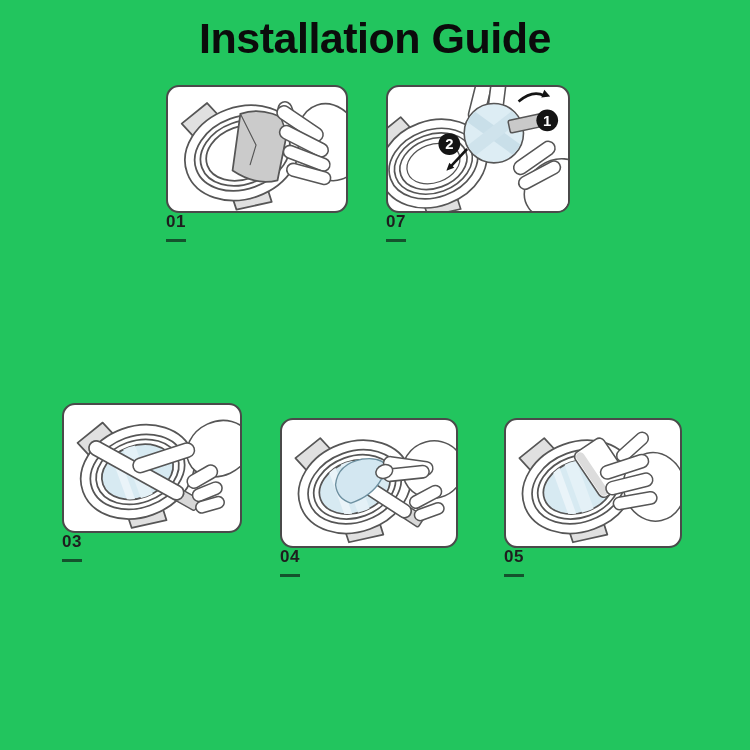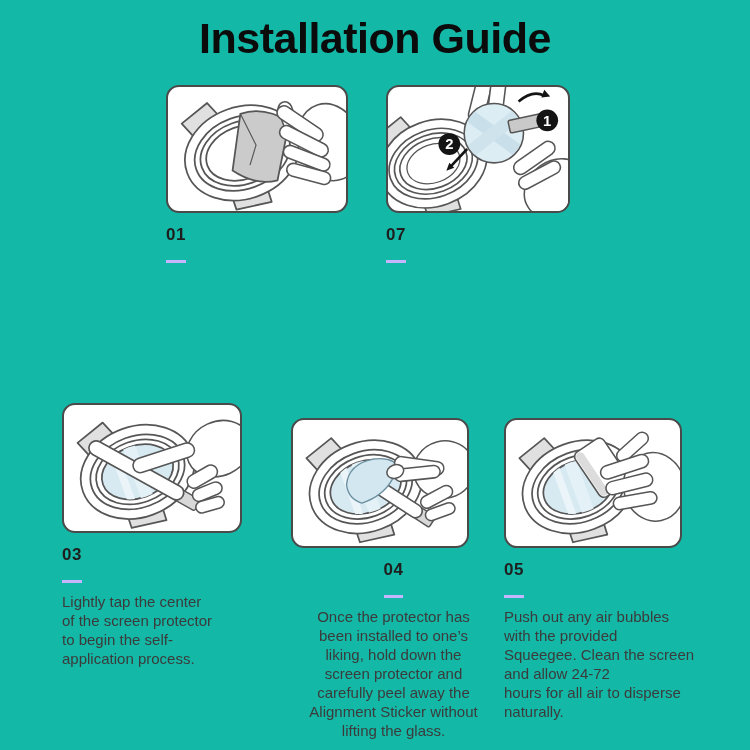--- a/index.html
+++ b/index.html
@@ -1,32 +1,32 @@
 <!DOCTYPE html>
 <html><head>
 <meta charset="utf-8">
 <style>
   html,body{margin:0;padding:0;background:#ffffff;}
-  .page{position:relative;width:750px;height:750px;background:#14b8a6;overflow:hidden;
+  .page{position:relative;width:750px;height:750px;background:#22c55e;overflow:hidden;
         font-family:"Liberation Sans", sans-serif;}
   .title{position:absolute;top:14px;left:0;width:750px;margin:0;text-align:center;
          font-size:43px;font-weight:700;color:#0b0b0b;letter-spacing:-0.5px;}
   .step{position:absolute;width:205px;}
   .panel{border:2px solid #4a4a4a;border-radius:13px;background:#fff;overflow:hidden;}
   .panel svg{display:block;width:100%;height:100%;}
   .row1 .panel{height:124px;}
   .row2 .panel{height:126px;}
-  .num{display:inline-block;margin-top:13px;font-size:17px;font-weight:700;color:#1e1e1e;
-       letter-spacing:0.5px;border-bottom:3px solid #c4b5fd;padding-bottom:15px;line-height:1.1;}
+  .num{display:inline-block;font-size:17px;font-weight:700;color:#1e1e1e;
+       letter-spacing:0.5px;border-bottom:3px solid #14532d;padding-bottom:7px;line-height:1.1;}
   .txt{margin:9px 0 0 0;font-size:15px;line-height:19px;color:#3b3b3b;white-space:pre-line;}
   
   .s1{left:166px;top:85px;} .s1 .panel{width:178px;}
   .s2{left:386px;top:85px;} .s2 .panel{width:180px;}
   .s3{left:62px; top:403px;} .s3 .panel{width:176px;}
-  .s4{left:291px;top:418px;text-align:center;} .s4 .panel{width:174px;}
+  .s4{left:280px;top:418px;} .s4 .panel{width:174px;}
   .s5{left:504px;top:418px;} .s5 .panel{width:174px;}
   .ln{stroke:#565656;stroke-linejoin:round;stroke-linecap:round;}
 </style>
 </head>
 <body>
 
 <div class="page">
   <h1 class="title">Installation Guide</h1>
 
   <svg width="0" height="0" style="position:absolute" aria-hidden="true">
@@ -137,24 +137,20 @@
         <g fill="#ffffff" class="ln" stroke-width="1.6">
           <ellipse cx="160" cy="42" rx="34" ry="28" transform="rotate(-25 160 42)"></ellipse>
           <rect x="70" y="44" width="66" height="15" rx="7.5" transform="rotate(-18 103 51)"></rect>
           <rect x="126" y="64" width="34" height="14" rx="7" transform="rotate(-30 143 71)"></rect>
           <rect x="132" y="80" width="32" height="13" rx="6.5" transform="rotate(-22 148 86)"></rect>
           <rect x="136" y="94" width="30" height="12" rx="6" transform="rotate(-16 151 100)"></rect>
         </g>
       </svg>
     </div>
     <div class="num">03</div>
-    <p class="txt">Lightly tap the center
-of the screen protector
-to begin the self-
-application process.</p>
   </section>
 
   <section class="step row2 s4">
     <div class="panel">
       <svg viewBox="0 0 182 124">
         <defs>
             <clipPath id="cpF4">
               <ellipse cx="76" cy="66" rx="38" ry="27" transform="rotate(-20 76 66)"></ellipse>
             </clipPath>
           </defs>
@@ -177,27 +173,20 @@
           <ellipse cx="158" cy="48" rx="32" ry="30" transform="rotate(-15 158 48)"></ellipse>
           <rect x="106" y="37" width="52" height="14" rx="7" transform="rotate(8 132 44)"></rect>
           <rect x="106" y="45.5" width="48" height="13" rx="6.5" transform="rotate(-6 130 52)"></rect>
           <ellipse cx="107" cy="50" rx="9" ry="7" transform="rotate(-20 107 50)"></ellipse>
           <rect x="132" y="70" width="36" height="13" rx="6.5" transform="rotate(-28 150 76)"></rect>
           <rect x="138" y="86" width="32" height="12" rx="6" transform="rotate(-20 154 92)"></rect>
         </g>
       </svg>
     </div>
     <div class="num">04</div>
-    <p class="txt">Once the protector has
-been installed to one’s
-liking, hold down the
-screen protector and
-carefully peel away the
-Alignment Sticker without
-lifting the glass.</p>
   </section>
 
   <section class="step row2 s5">
     <div class="panel">
       <svg viewBox="0 0 182 124">
         <defs>
             <clipPath id="cpF5">
               <ellipse cx="76" cy="66" rx="38" ry="27" transform="rotate(-20 76 66)"></ellipse>
             </clipPath>
           </defs>
@@ -218,20 +207,14 @@
         <g fill="#ffffff" class="ln" stroke-width="1.6">
           <ellipse cx="155" cy="66" rx="32" ry="36" transform="rotate(-12 155 66)"></ellipse>
           <rect x="112" y="18" width="40" height="13" rx="6.5" transform="rotate(-42 132 24)"></rect>
           <rect x="98" y="38" width="52" height="14" rx="7" transform="rotate(-18 124 45)"></rect>
           <rect x="104" y="56" width="50" height="14" rx="7" transform="rotate(-14 129 63)"></rect>
           <rect x="112" y="74" width="46" height="13" rx="6.5" transform="rotate(-10 135 80)"></rect>
         </g>
       </svg>
     </div>
     <div class="num">05</div>
-    <p class="txt">Push out any air bubbles
-with the provided
-Squeegee. Clean the screen
-and allow 24-72
-hours for all air to disperse
-naturally.</p>
   </section>
 </div>
 
 </body></html>

